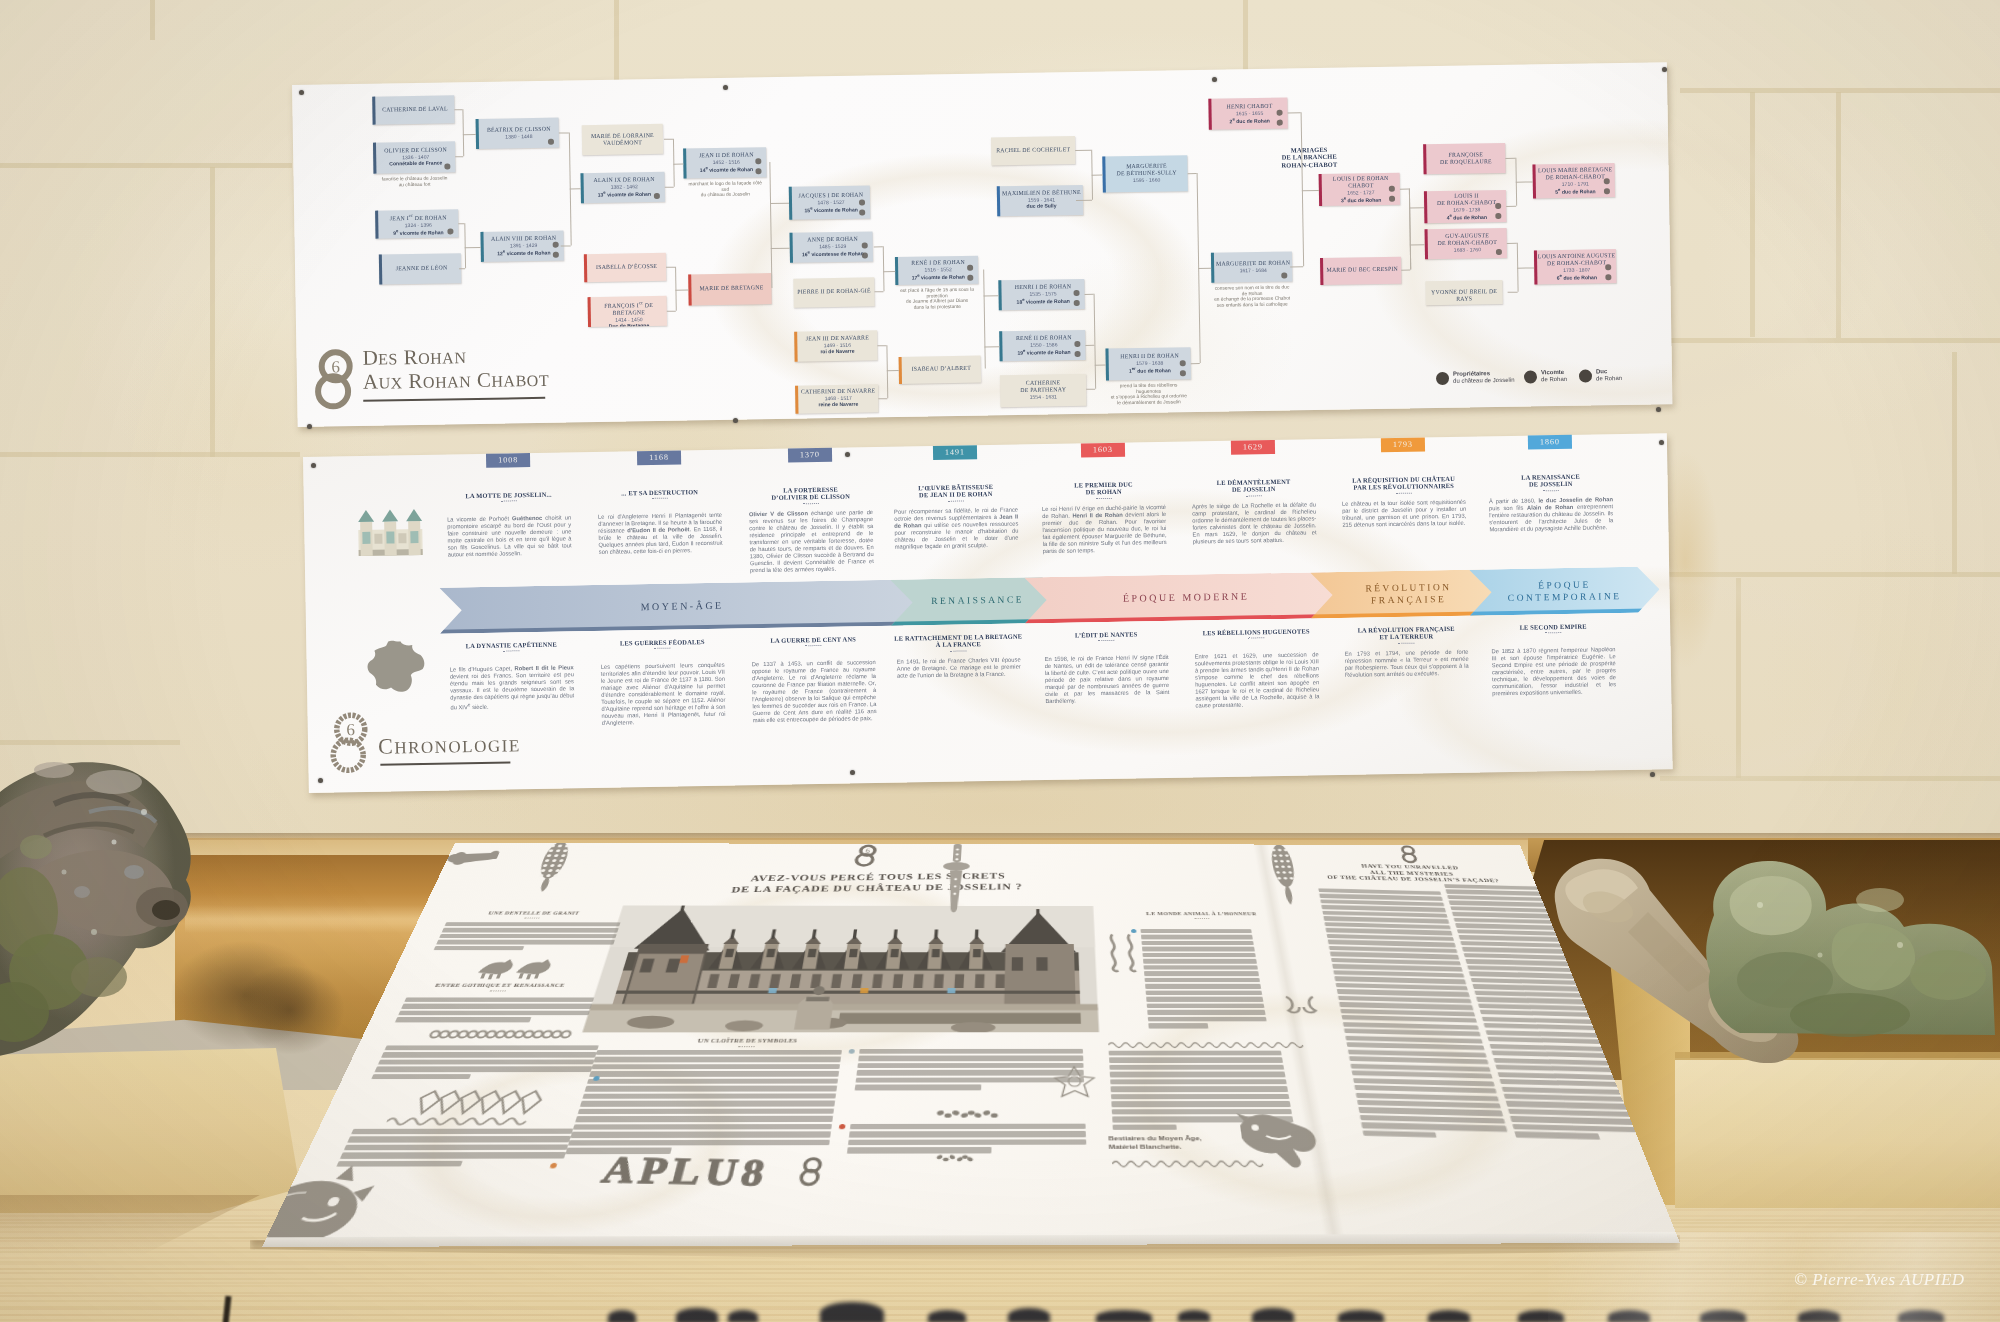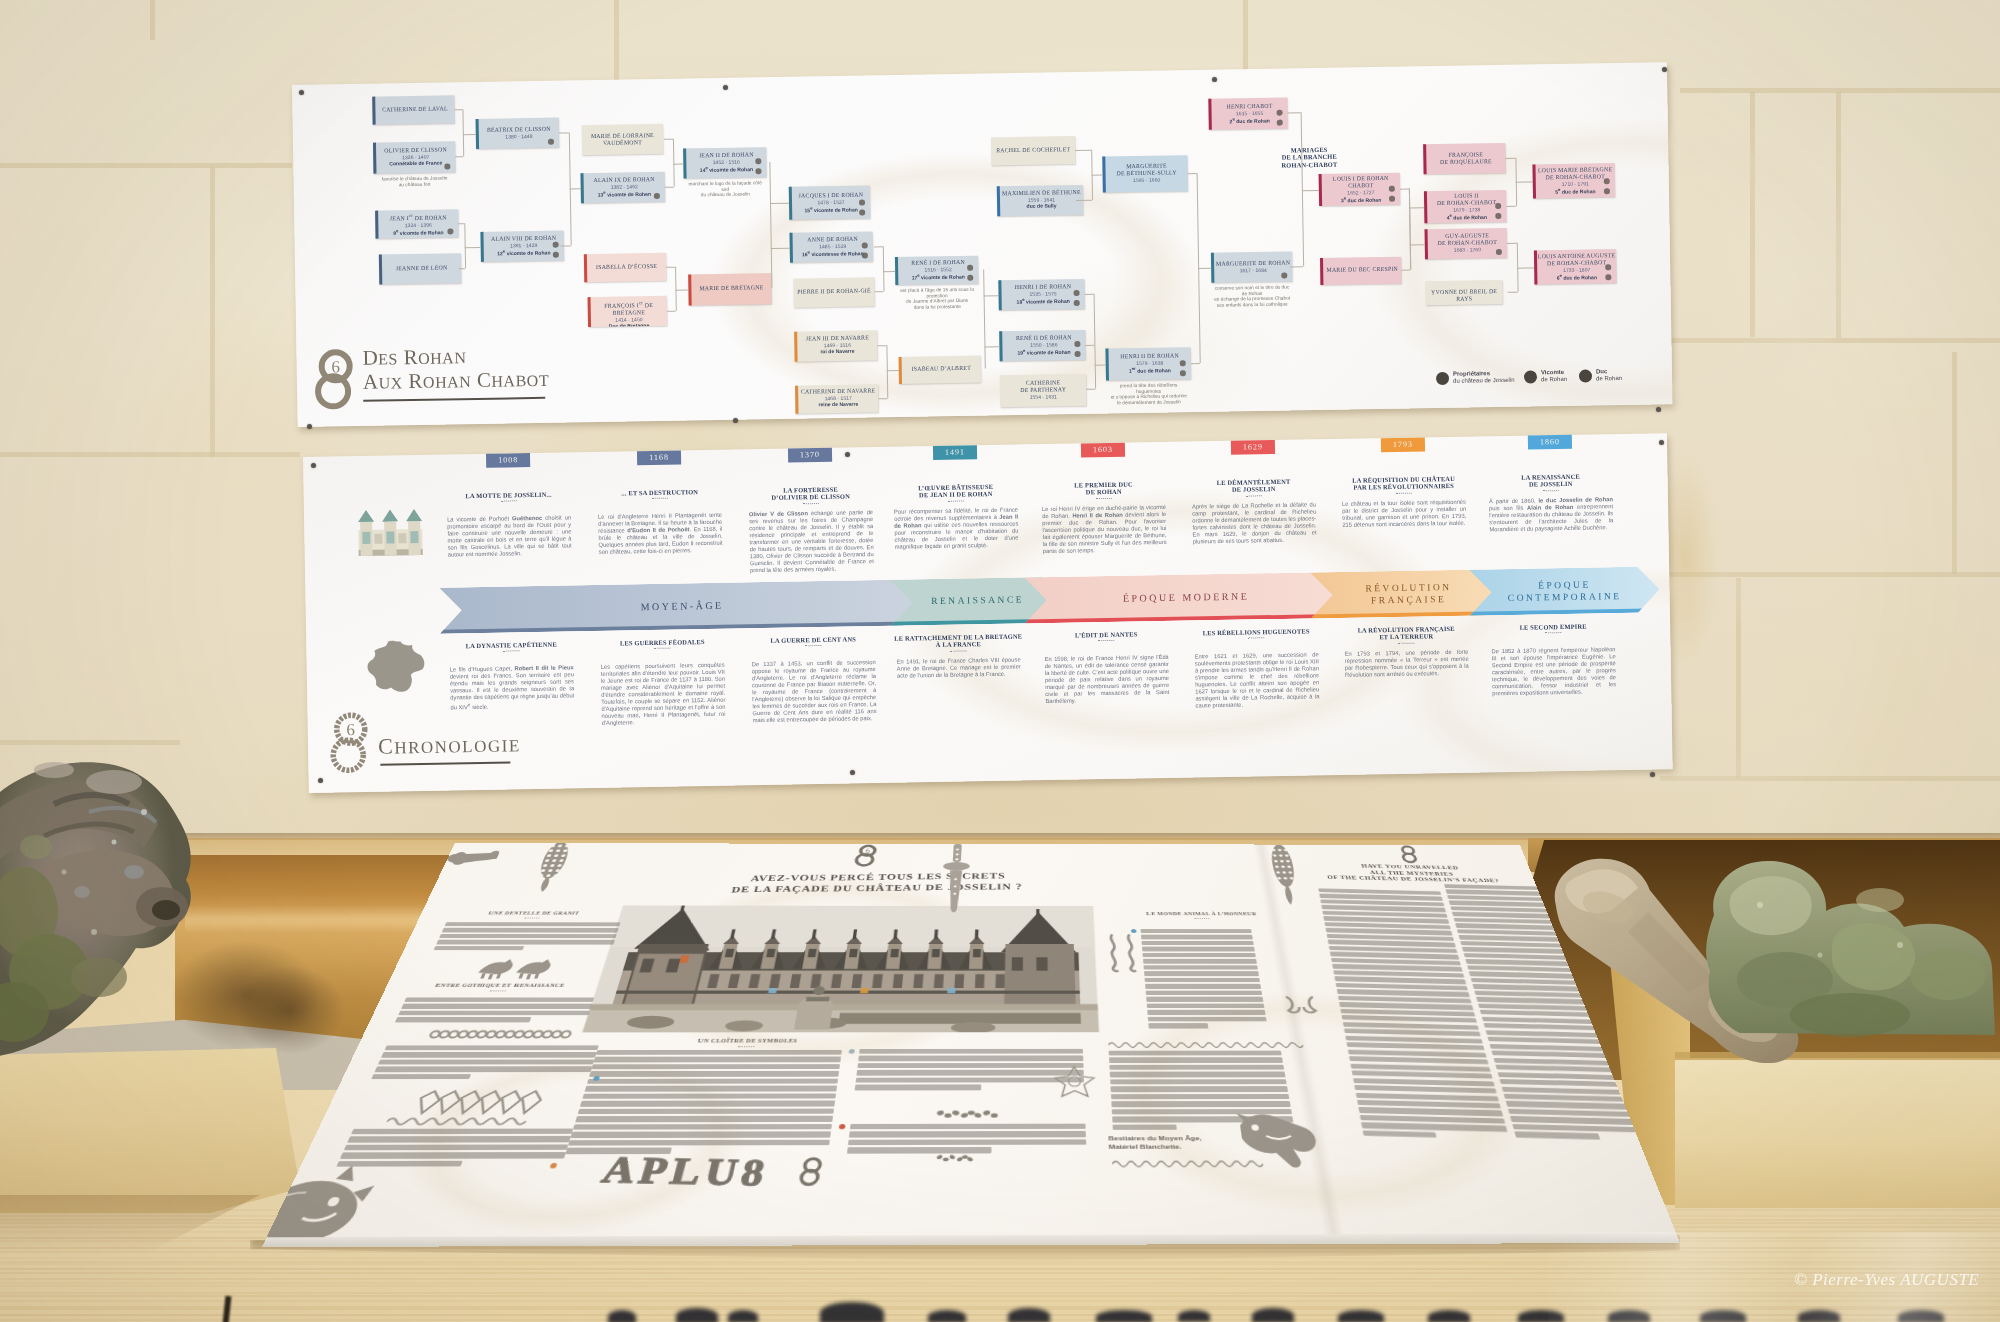--- a/index.html
+++ b/index.html
@@ -1237,13 +1237,13 @@
 <div class="abs" style="left:1700px;top:1310px;width:46px;height:13px;border-radius:50% 50% 0 0;background:#23242c;filter:blur(2px);opacity:.92;"></div>
 <div class="abs" style="left:1798px;top:1310px;width:42px;height:13px;border-radius:50% 50% 0 0;background:#23242c;filter:blur(2px);opacity:.92;"></div>
 <div class="abs" style="left:1898px;top:1310px;width:46px;height:13px;border-radius:50% 50% 0 0;background:#23242c;filter:blur(2px);opacity:.92;"></div>
 
 <div class="abs" style="left:224px;top:1296px;width:6px;height:28px;background:#2a241c;transform:rotate(6deg);filter:blur(1px);"></div>
 
 <div class="abs" style="left:0;top:0;width:2000px;height:1322px;pointer-events:none;background:radial-gradient(ellipse at 52% 42%,rgba(0,0,0,0) 55%,rgba(80,60,30,.07) 85%,rgba(70,50,25,.13) 100%);"></div>
 
 <div class="abs" style="left:1548px;top:1232px;width:452px;height:90px;background:linear-gradient(100deg,rgba(255,255,255,0) 0%,rgba(255,255,255,.22) 30%,rgba(255,255,255,.05) 55%,rgba(255,255,255,.25) 80%,rgba(255,255,255,.08) 100%);"></div>
 
-<div class="abs" style="left:1794px;top:1270px;font-family:'Liberation Serif',serif;font-style:italic;font-size:17px;color:rgba(255,255,255,.8);letter-spacing:.5px;white-space:nowrap;">© Pierre-Yves AUGUSTE</div>
+<div class="abs" style="left:1794px;top:1270px;font-family:'Liberation Serif',serif;font-style:italic;font-size:17px;color:rgba(255,255,255,.8);letter-spacing:.5px;white-space:nowrap;">© Pierre-Yves AUPIED</div>
 
 </body></html>

